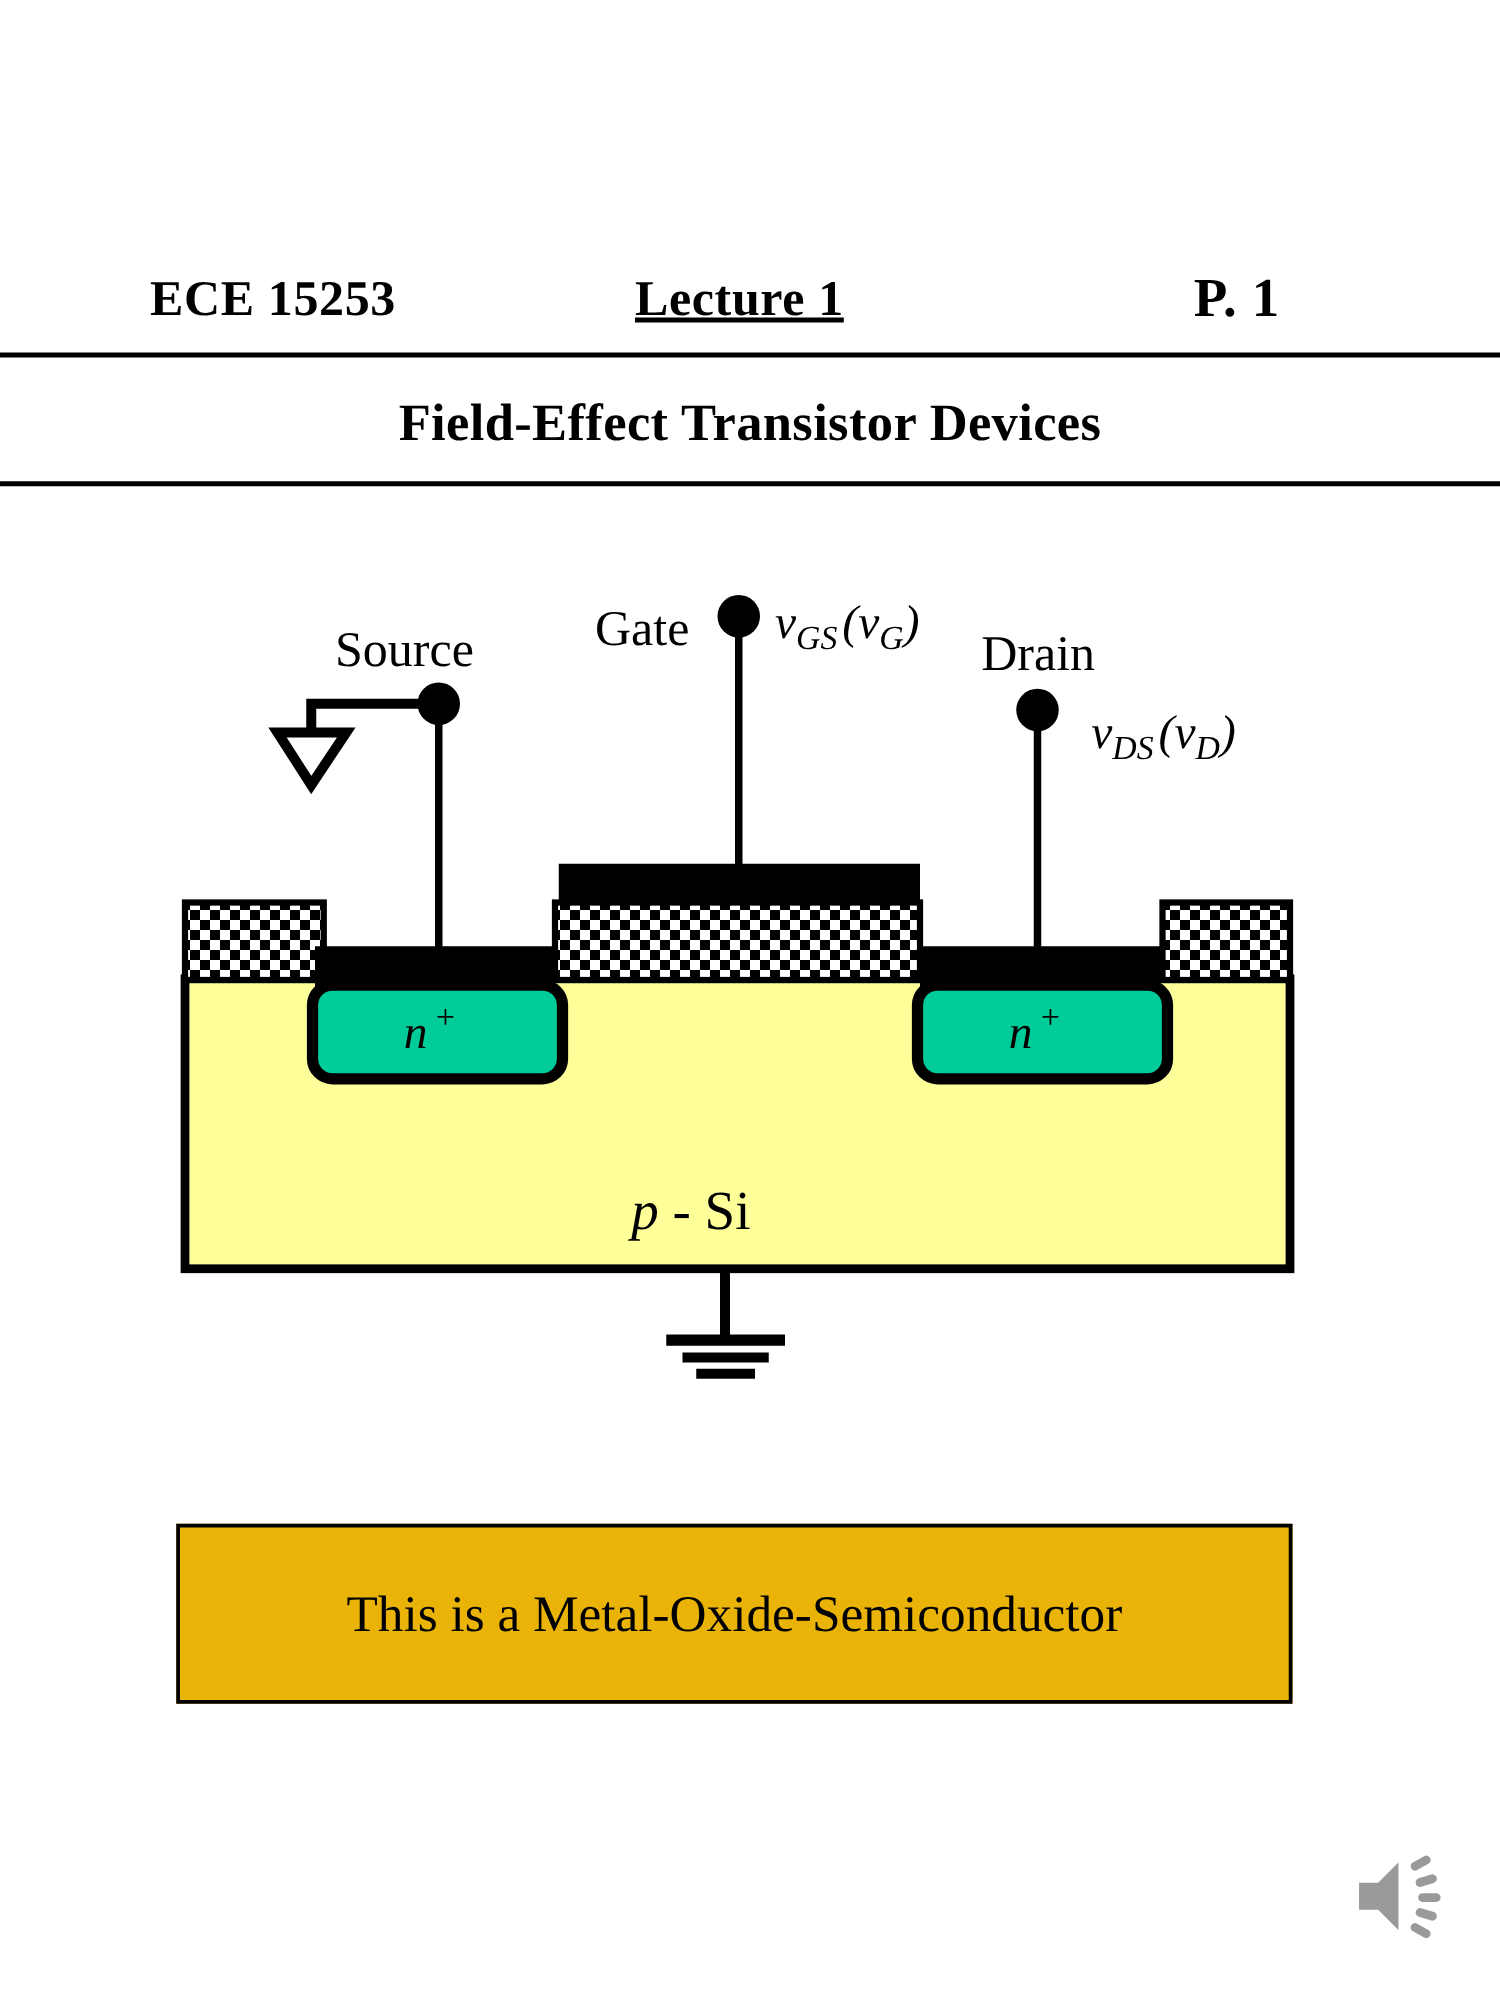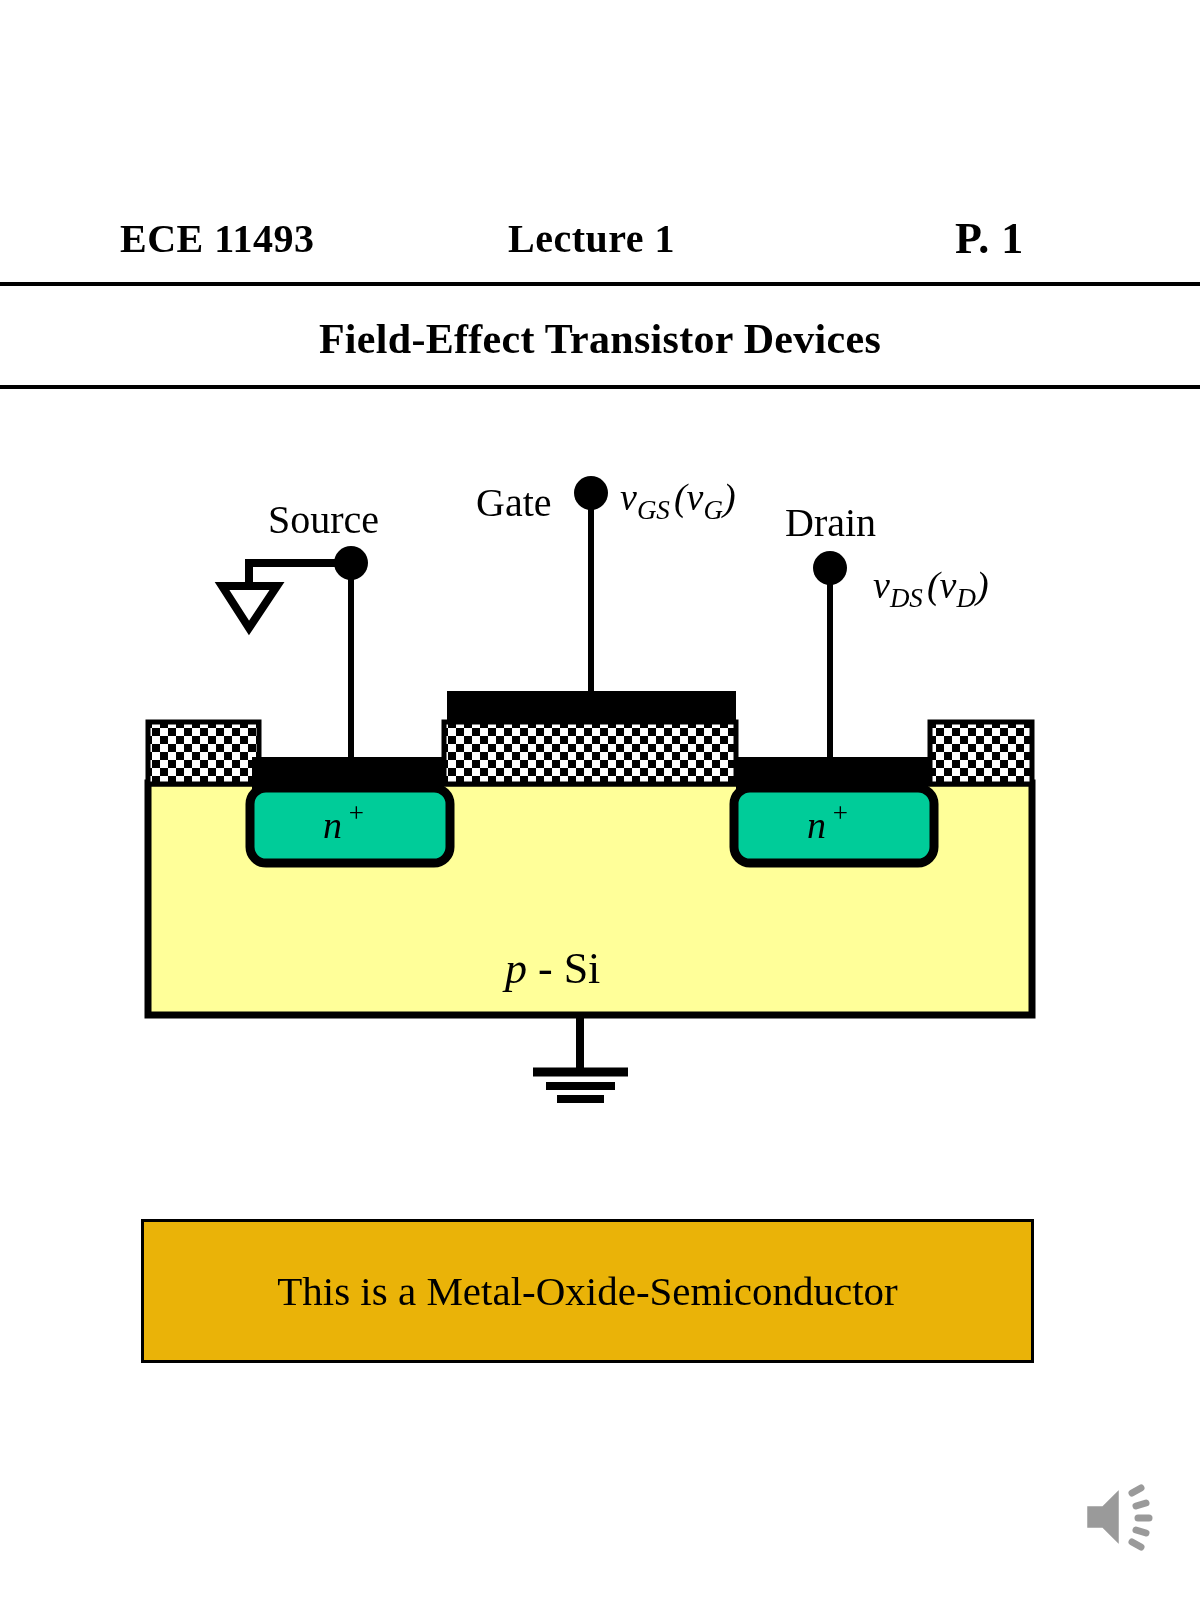--- a/index.html
+++ b/index.html
@@ -34,20 +34,21 @@
     letter-spacing: 0.5px;
     white-space: nowrap;
   }
   .hdr-lecture {
     position: absolute;
     left: 508px;
     font-size: 40px;
     font-weight: bold;
     letter-spacing: 0.5px;
     white-space: nowrap;
+    text-decoration: underline;
   }
   .hdr-page {
     position: absolute;
     left: 955px;
     font-size: 44px;
     font-weight: bold;
     letter-spacing: 0.5px;
     white-space: nowrap;
   }
 
@@ -112,21 +113,21 @@
     left: 1052px;
     top: 1455px;
     width: 124px;
     height: 124px;
   }
 </style>
 </head>
 <body>
 
 <div class="slide-header">
-  <span class="hdr-course">ECE 11493</span>
+  <span class="hdr-course">ECE 15253</span>
   <span class="hdr-lecture">Lecture 1</span>
   <span class="hdr-page">P. 1</span>
 </div>
 
 <div class="rule rule-top"></div>
 <div class="slide-title">Field-Effect Transistor Devices</div>
 <div class="rule rule-bot"></div>
 
 <div class="figure">
 <svg width="1200" height="1600" viewBox="0 0 1200 1600" xmlns="http://www.w3.org/2000/svg">

